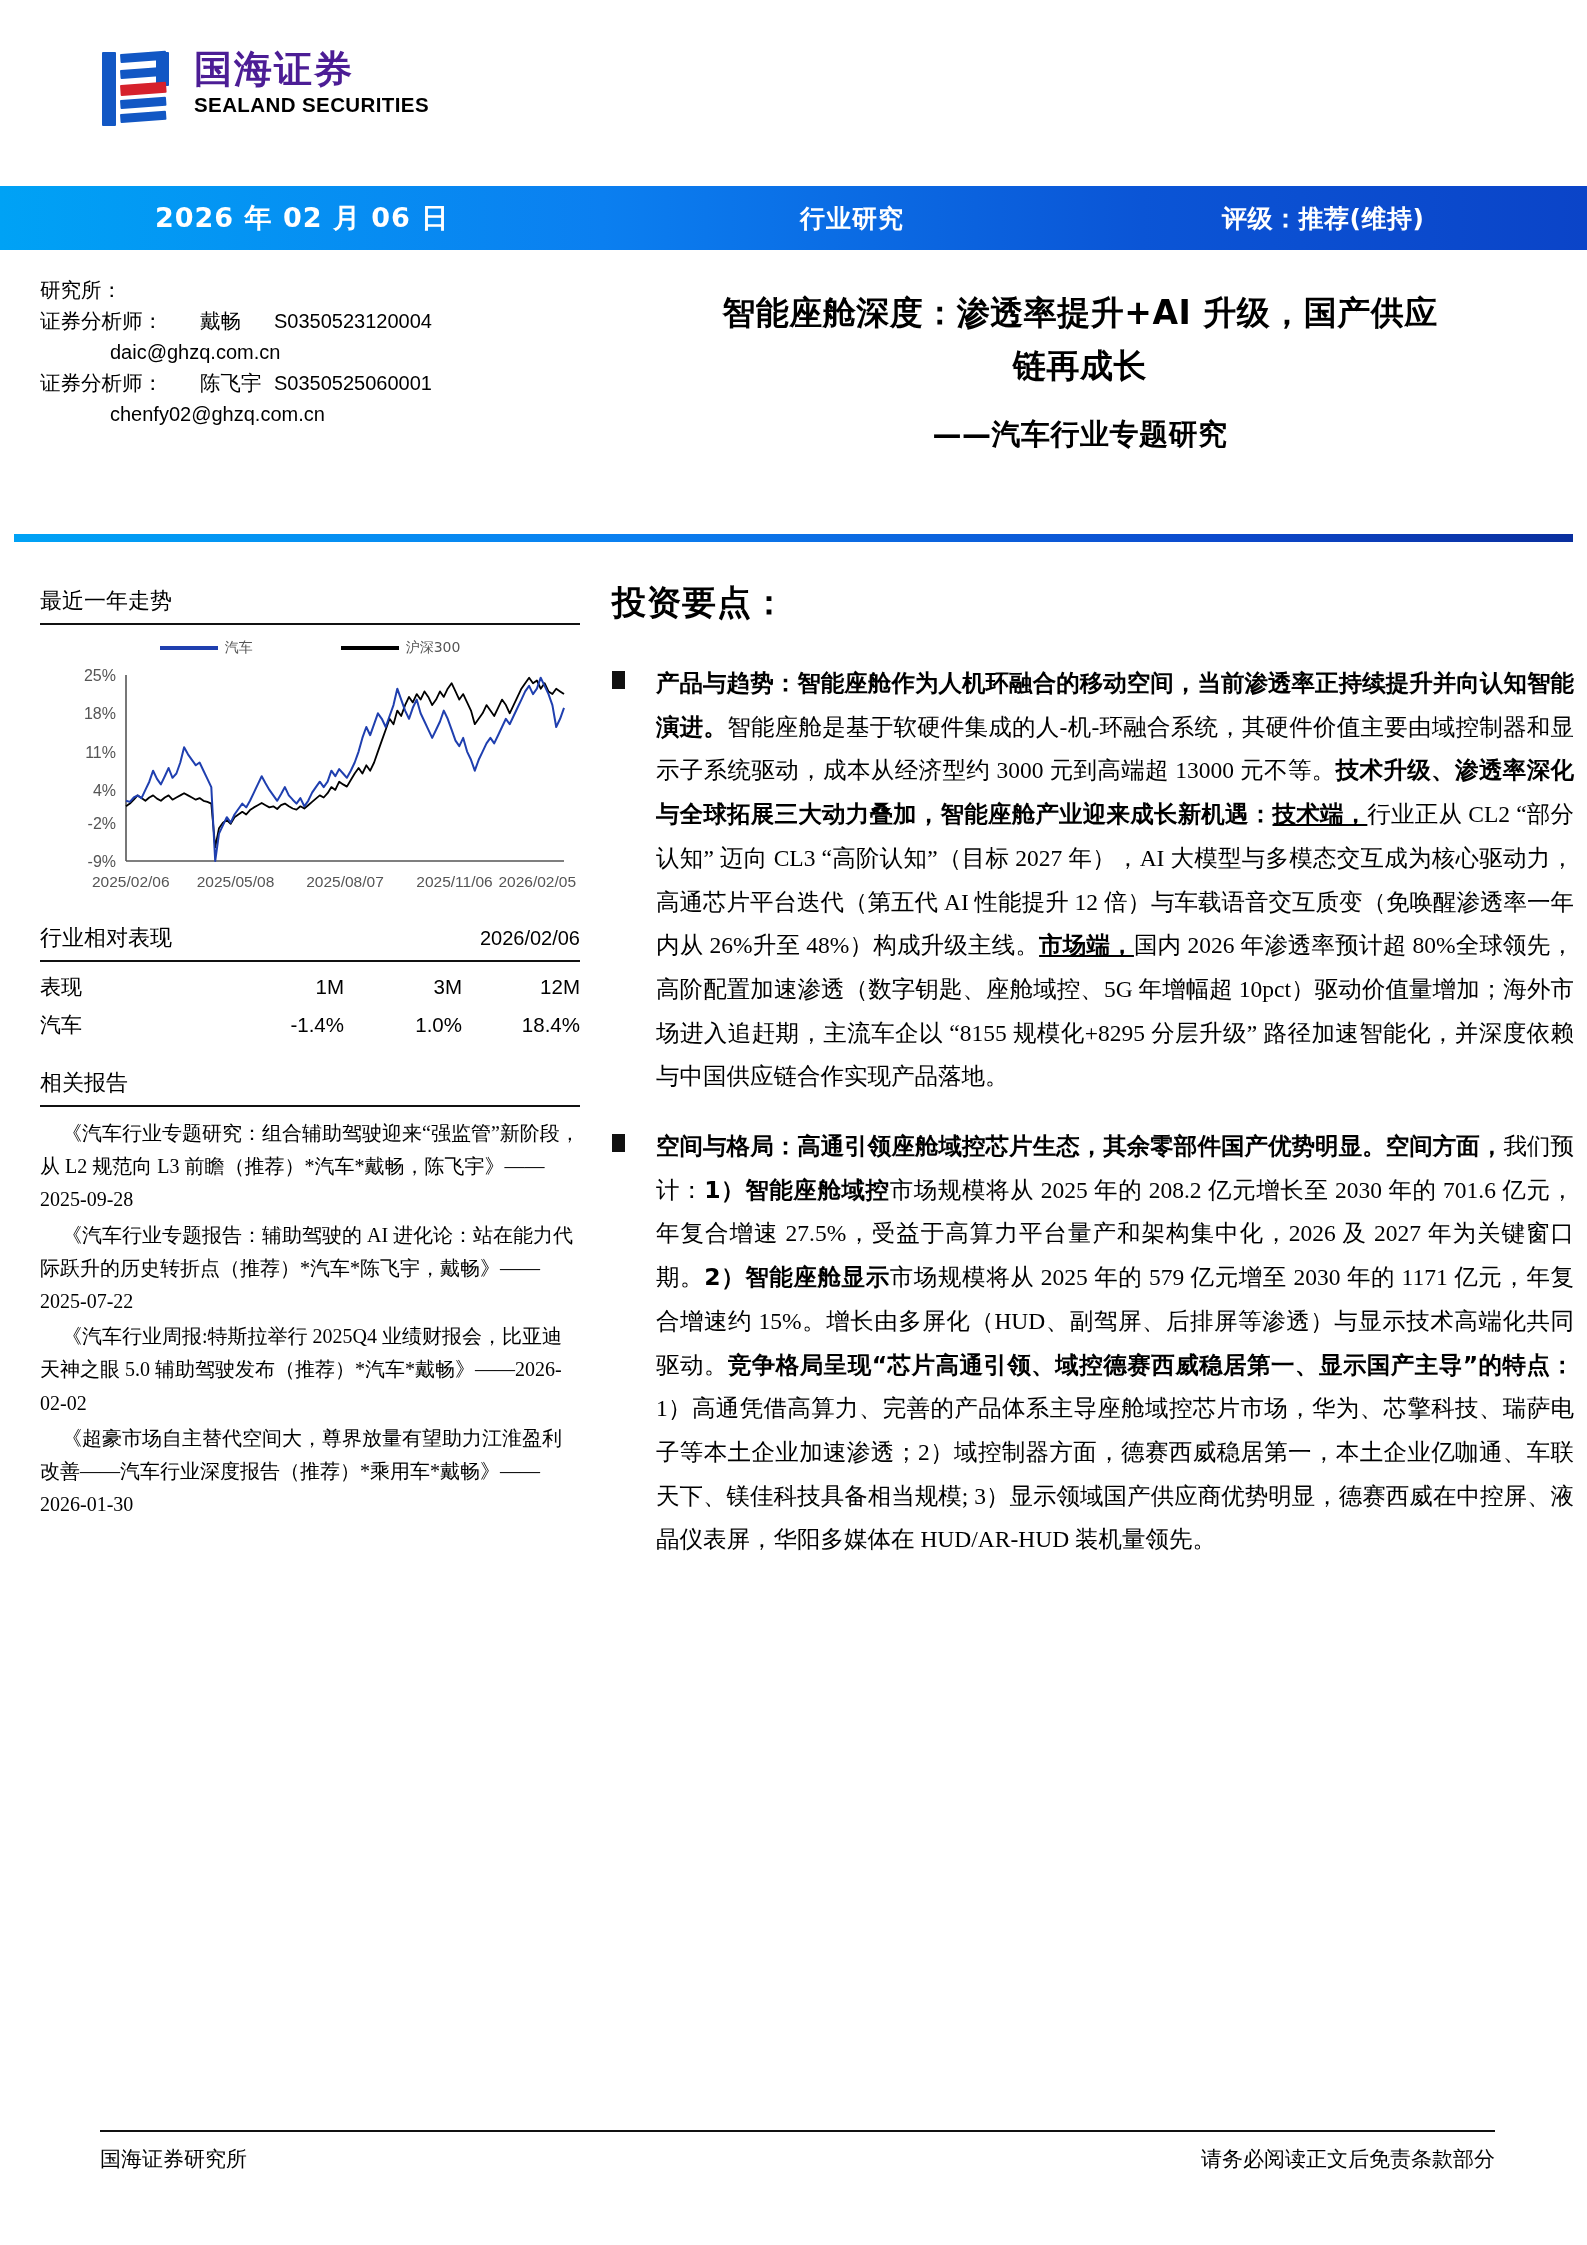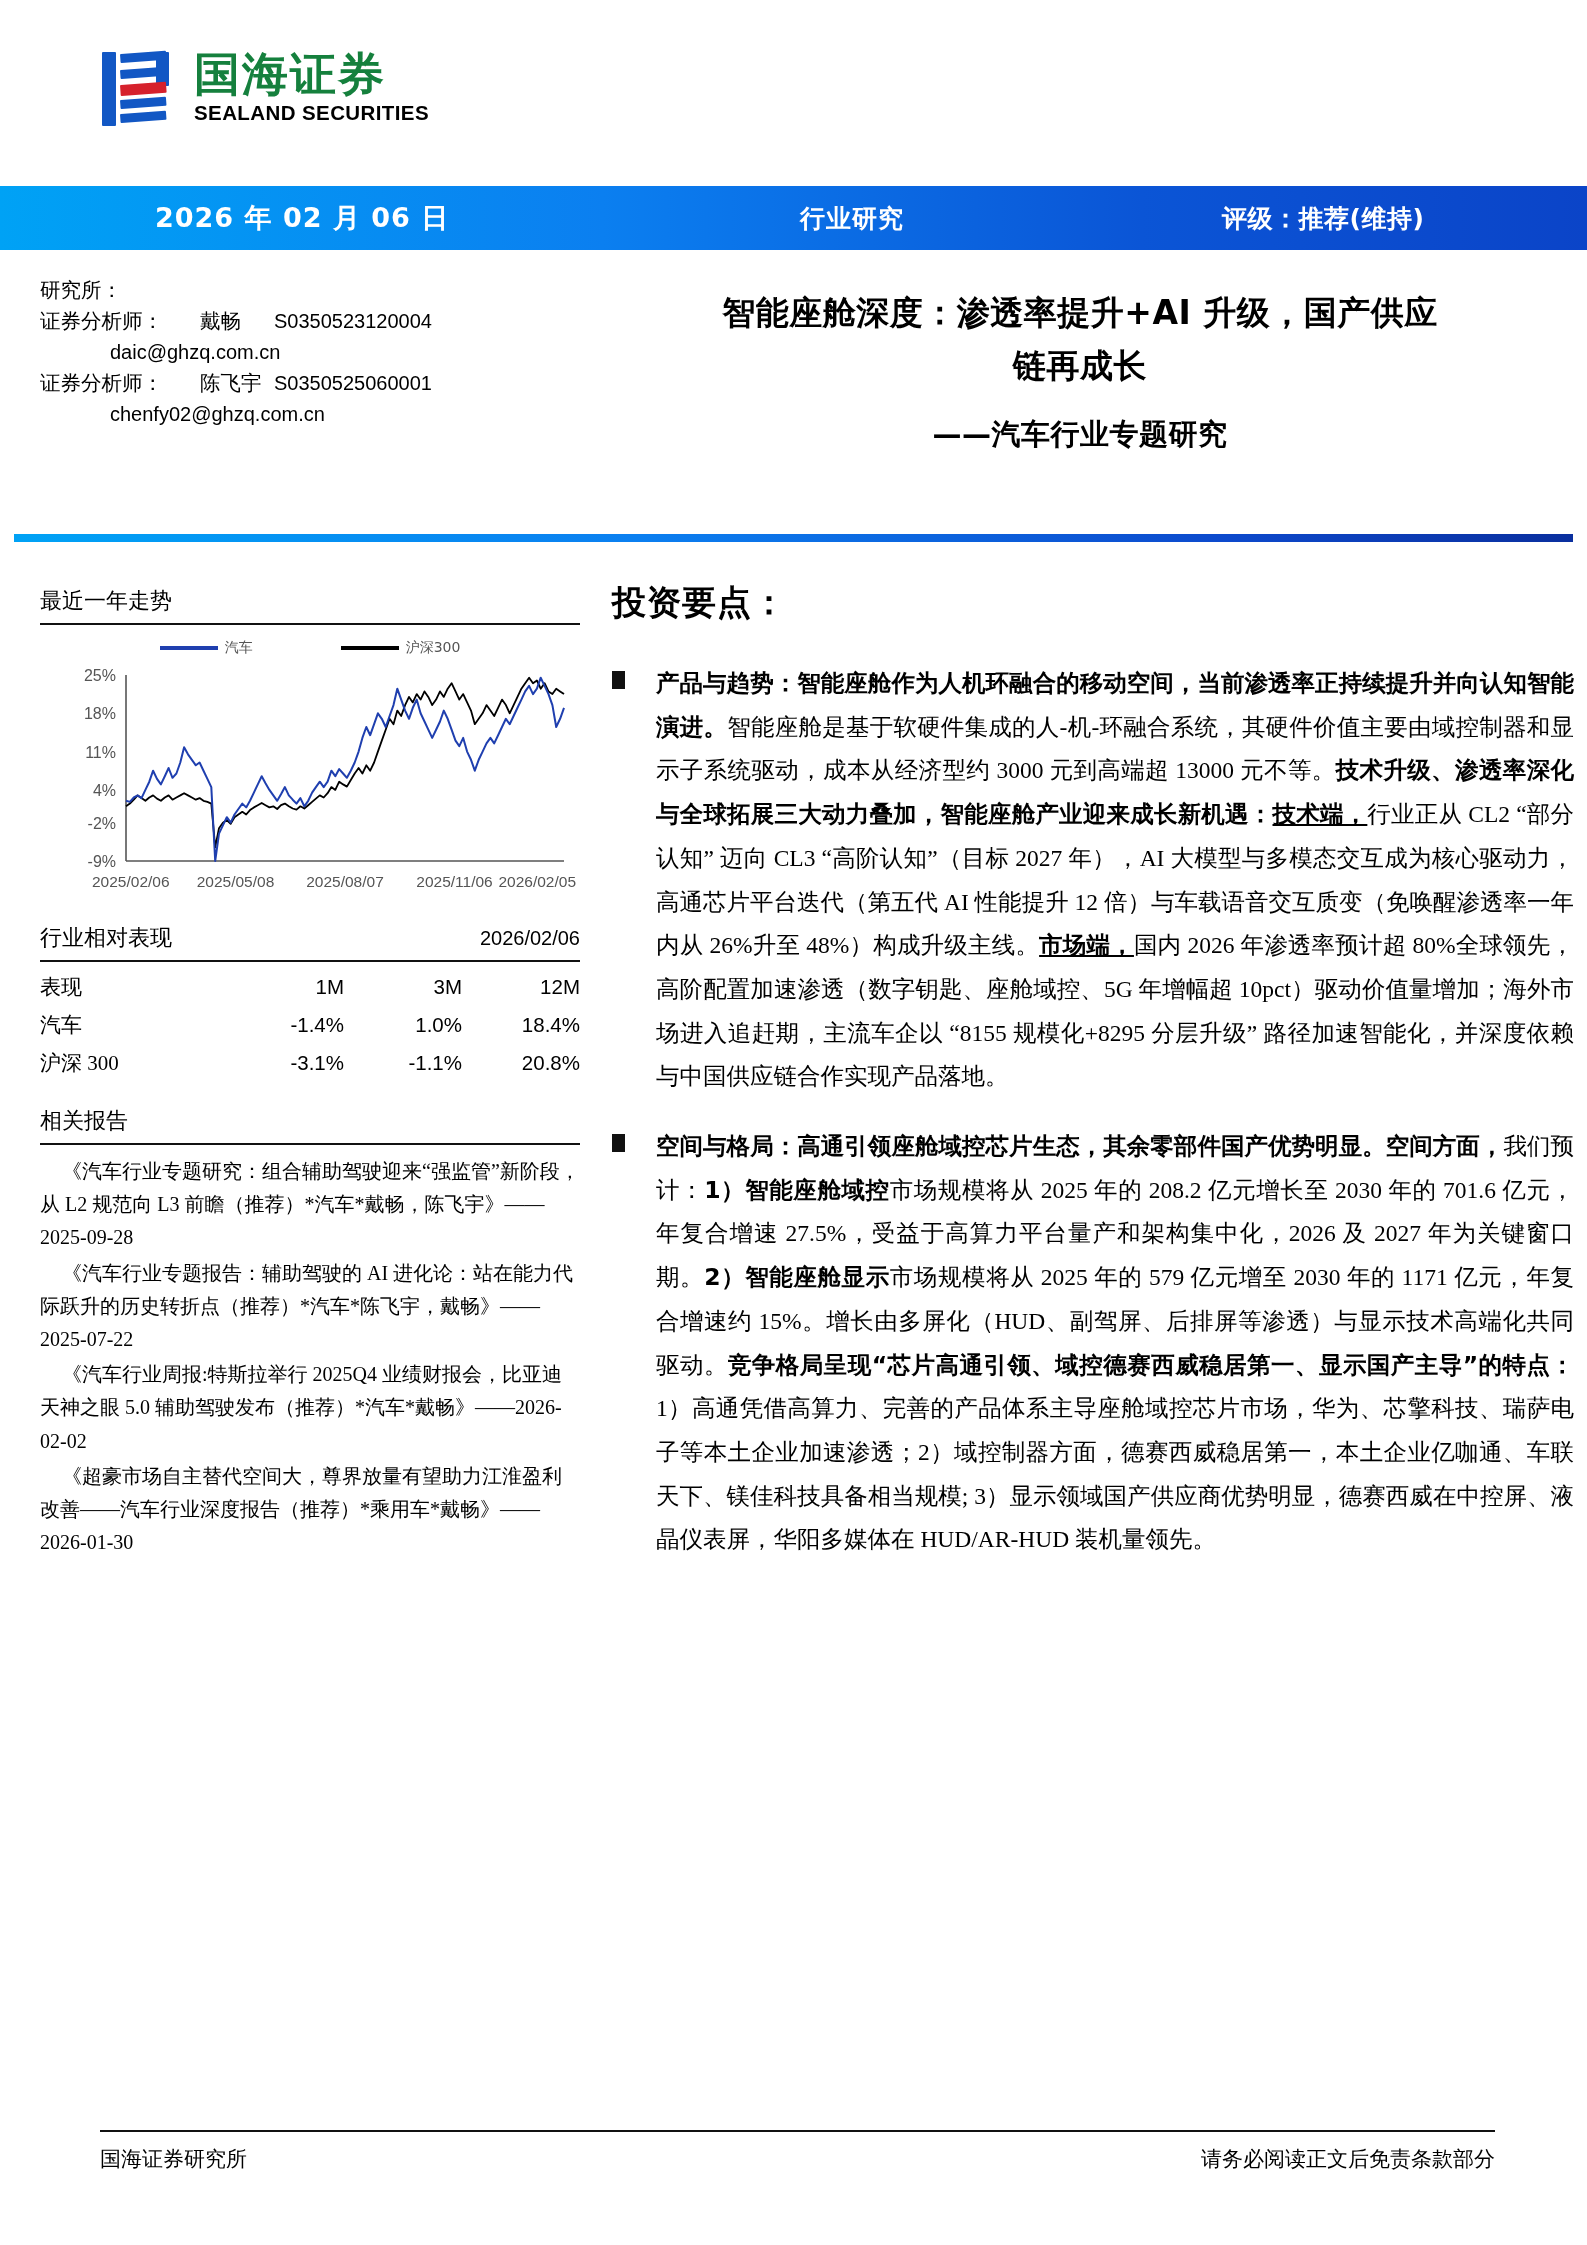--- a/index.html
+++ b/index.html
@@ -23,23 +23,23 @@
     align-items: flex-start;
   }
   .logo-mark {
     width: 80px; height: 82px;
     position: relative;
     margin-right: 14px;
   }
   .logo-text-wrap { padding-top: 2px; }
   .logo-cn {
     font-family: "DejaVu Sans", sans-serif;
-    font-size: 46px;
-    font-weight: 700;
-    color: #15803d;
+    font-size: 38px;
+    font-weight: 700;
+    color: #4c1d95;
     letter-spacing: 2px;
     line-height: 1.05;
   }
   .logo-en {
     font-family: "Liberation Sans", sans-serif;
     font-size: 20.5px;
     font-weight: 700;
     color: #000000;
     letter-spacing: 0.4px;
     margin-top: 3px;
@@ -376,26 +376,20 @@
         <td class="num">1M</td>
         <td class="num">3M</td>
         <td class="num">12M</td>
       </tr>
       <tr>
         <td>汽车</td>
         <td class="num">-1.4%</td>
         <td class="num">1.0%</td>
         <td class="num">18.4%</td>
       </tr>
-      <tr>
-        <td>沪深 300</td>
-        <td class="num">-3.1%</td>
-        <td class="num">-1.1%</td>
-        <td class="num">20.8%</td>
-      </tr>
     </tbody>
   </table>
 
   <div class="sec-head" style="margin-top:24px">
     <span>相关报告</span>
   </div>
   <div class="sec-rule"></div>
 
   <div class="reports" id="reports-list">
       <div class="report-item">《汽车行业专题研究：组合辅助驾驶迎来“强监管”新阶段，从 L2 规范向 L3 前瞻（推荐）*汽车*戴畅，陈飞宇》——2025-09-28</div>

